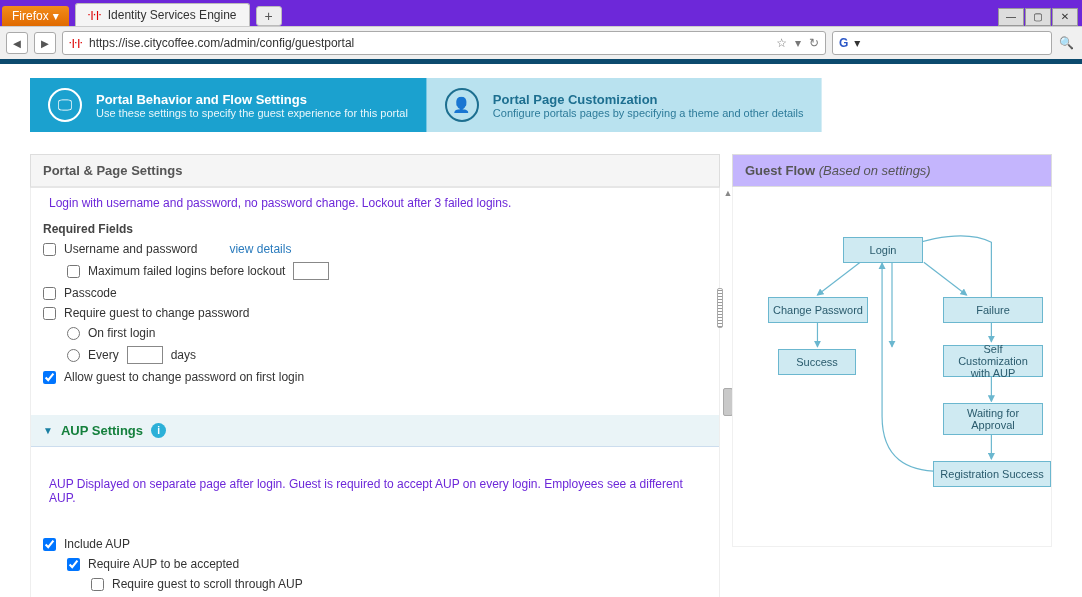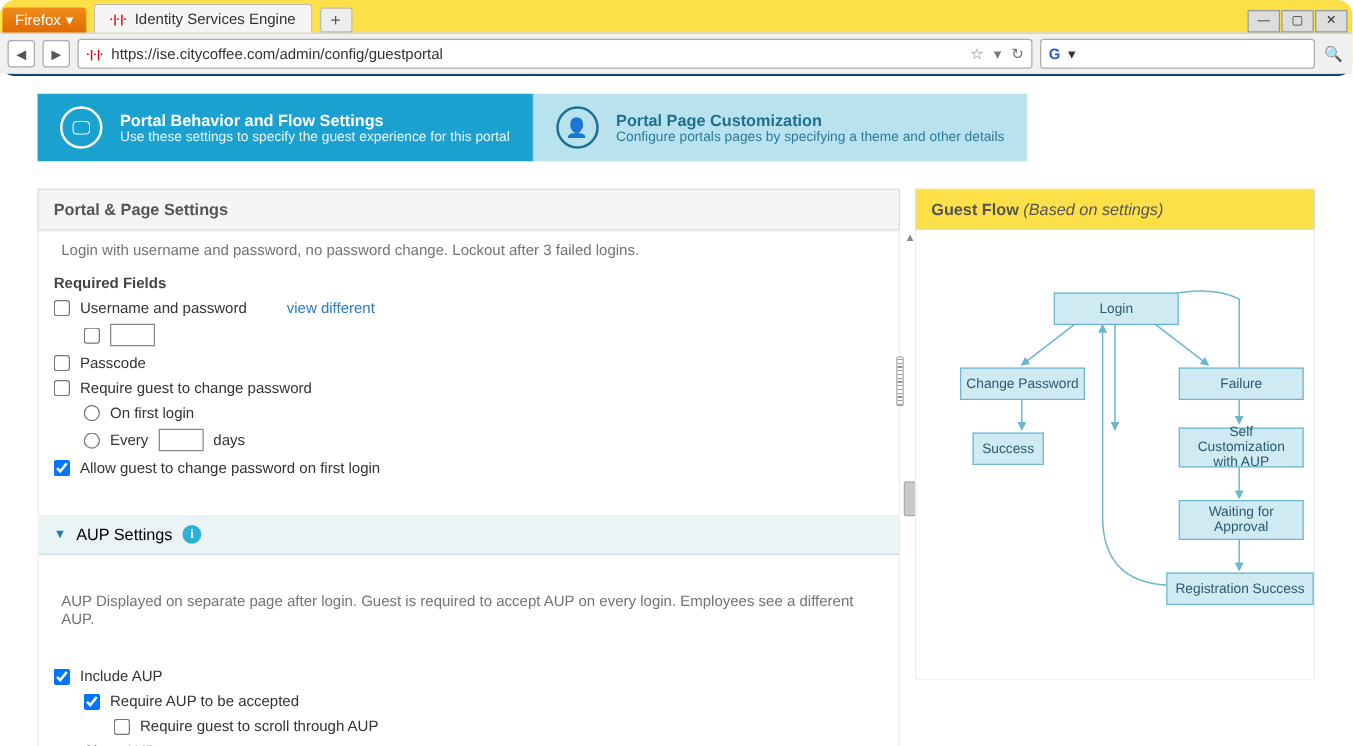--- a/index.html
+++ b/index.html
@@ -1,19 +1,19 @@
 <!DOCTYPE html>
 <html><head>
 <meta charset="utf-8">
 <style>
 * { box-sizing: border-box; margin: 0; padding: 0; }
 body { font-family: Arial, sans-serif; font-size: 12px; color: #333; background: #fff; overflow: hidden; width: 1082px; height: 597px; }
 
 
-.browser-chrome { background: #fde047; border-bottom: 2px solid #0c4a6e; border-radius: 12px; }
+.browser-chrome { background: #6d28d9; border-bottom: 5px solid #0c4a6e; }
 .tab-row { display: flex; align-items: flex-end; height: 26px; }
 .firefox-menu { background: linear-gradient(#f28c1a,#e06a00); color: #fff; padding: 3px 10px; font-size: 12px; border-radius: 3px 3px 0 0; margin-left: 2px; display: flex; align-items: center; gap: 4px; }
 .browser-tab { background: #f5f5f5; border: 1px solid #bbb; border-bottom: none; padding: 4px 12px; font-size: 12px; margin-left: 6px; display: flex; align-items: center; gap: 6px; border-radius: 3px 3px 0 0; }
 .tab-icon { color: #d00; font-size: 9px; font-weight: bold; }
 .new-tab { border: 1px solid #bbb; background: #eee; width: 26px; height: 20px; margin-left: 6px; text-align: center; line-height: 18px; font-size: 14px; color: #555; border-radius: 3px; }
 .window-controls { margin-left: auto; display: flex; gap: 1px; padding-right: 4px; }
 .win-btn { width: 26px; height: 18px; background: #ddd; border: 1px solid #999; font-size: 10px; text-align: center; line-height: 16px; }
 
 .nav-row { display: flex; align-items: center; padding: 4px 6px; gap: 6px; background: #f0f0f0; border-top: 1px solid #ccc; }
 .nav-btn { width: 22px; height: 22px; border: 1px solid #aaa; border-radius: 3px; background: #fff; display: flex; align-items: center; justify-content: center; font-size: 13px; color: #555; }
@@ -40,37 +40,37 @@
 .right-col { width: 320px; margin-left: 12px; }
 
 .panel-head { background: #f5f5f5; border: 1px solid #ddd; border-bottom: 2px solid #e6e6e6; padding: 8px 12px; font-size: 13px; font-weight: bold; color: #555; }
 .panel-body { border: 1px solid #eee; border-top: none; padding: 4px 0 12px 0; position: relative; }
 
 .scroll-track { position: absolute; right: -14px; top: 0; width: 10px; height: 100%; }
 .scroll-arrow { width: 10px; height: 10px; font-size: 9px; text-align: center; color: #888; }
 .scroll-bar { background: #c9c9c9; border: 1px solid #aaa; border-radius: 2px; width: 10px; }
 
 .line { display: flex; align-items: center; gap: 8px; padding: 3px 12px; }
-.line.desc { color: #737373; padding-left: 18px; padding-right: 18px; padding-top: 4px; }
+.line.desc { color: #6d28d9; padding-left: 18px; padding-right: 18px; padding-top: 4px; }
 .sub1 { margin-left: 24px; }
 .sub2 { margin-left: 48px; }
 
 input[type=checkbox], input[type=radio] { width: 13px; height: 13px; }
 input.txt { border: 1px solid #888; height: 18px; width: 36px; }
 .link { color: #2a7bbd; }
 
 .section-head { background: #eaf4f7; padding: 8px 12px; display: flex; align-items: center; gap: 8px; margin-top: 28px; border-bottom: 1px solid #cde; }
 .section-head .tri { color: #1a7fa3; font-size: 10px; }
-.section-head .name { color: #000000; font-weight: normal; font-size: 13px; }
+.section-head .name { color: #15803d; font-weight: bold; font-size: 13px; }
 .info-ic { width: 15px; height: 15px; border-radius: 50%; background: #2cb0d8; color: #fff; font-size: 10px; font-weight: bold; display: flex; align-items: center; justify-content: center; }
 
 .label-strong { font-weight: bold; color: #444; }
 
 
-.flow-head { background: #fde047; border: 1px solid #ddd; padding: 8px 12px; font-size: 13px; font-weight: bold; color: #555; }
+.flow-head { background: #c4b5fd; border: 1px solid #ddd; padding: 8px 12px; font-size: 13px; font-weight: bold; color: #555; }
 .flow-head .italic { font-weight: normal; font-style: italic; }
 .flow-area { position: relative; height: 360px; border: 1px solid #f0f0f0; border-top: none; }
 .node { position: absolute; background: #cfeaf2; border: 1px solid #6bb7cf; color: #2a5b6d; font-size: 11px; padding: 6px 4px; text-align: center; display: flex; align-items: center; justify-content: center; }
 svg.arrows { position: absolute; left: 0; top: 0; width: 100%; height: 100%; pointer-events: none; }
 
 
 .vgrip { position: absolute; right: -4px; top: 100px; width: 6px; height: 40px; background: repeating-linear-gradient(0deg,#999,#999 1px,#fff 1px,#fff 3px); border: 1px solid #aaa; border-radius: 2px; }
 </style>
 </head>
 <body>
@@ -137,24 +137,25 @@
       <div class="line desc">Login with username and password, no password change. Lockout after 3 failed logins.</div>
 
       <div class="line" style="margin-top:6px">
           <span class="label-strong">Required Fields</span>
         </div>
 
       <div class="line">
         <input type="checkbox" style="">
         <span>Username and password</span>
         <span style="width:16px"></span>
-        <a class="link">view different</a>
-      </div>
-      <div class="line sub1">
-        <input type="checkbox" style="">
+        <a class="link">view details</a>
+      </div>
+      <div class="line sub1">
+        <input type="checkbox" style="">
+        <span>Maximum failed logins before lockout</span>
         <input class="txt" type="text" style="">
       </div>
       <div class="line">
         <input type="checkbox" style="">
         <span>Passcode</span>
       </div>
       <div class="line">
         <input type="checkbox" style="">
         <span>Require guest to change password</span>
       </div>
@@ -225,22 +226,22 @@
           <path d="M128,75 L85,108"></path>
           <path d="M160,75 L160,160"></path>
           <path d="M192,75 L235,108"></path>
           <path d="M85,135 L85,160"></path>
           <path d="M172,60 Q230,40 260,55 L260,155"></path>
           <path d="M260,190 L260,215"></path>
           <path d="M260,248 L260,273"></path>
           <path d="M218,285 Q150,290 150,230 L150,76"></path>
         </g>
       </svg>
-      <div class="node" style="left:110px;top:50px;width:100px">Login</div>
+      <div class="node" style="left:110px;top:50px;width:80px">Login</div>
       <div class="node" style="left:35px;top:110px;width:100px">Change Password</div>
       <div class="node" style="left:210px;top:110px;width:100px">Failure</div>
-      <div class="node" style="left:45px;top:162px;width:57px">Success</div>
+      <div class="node" style="left:45px;top:162px;width:78px">Success</div>
       <div class="node" style="left:210px;top:158px;width:100px;height:32px">Self Customization with AUP</div>
       <div class="node" style="left:210px;top:216px;width:100px;height:32px">Waiting for Approval</div>
       <div class="node" style="left:200px;top:274px;width:118px">Registration Success</div>
     </div>
   </div>
 </div>
 
 </body></html>

